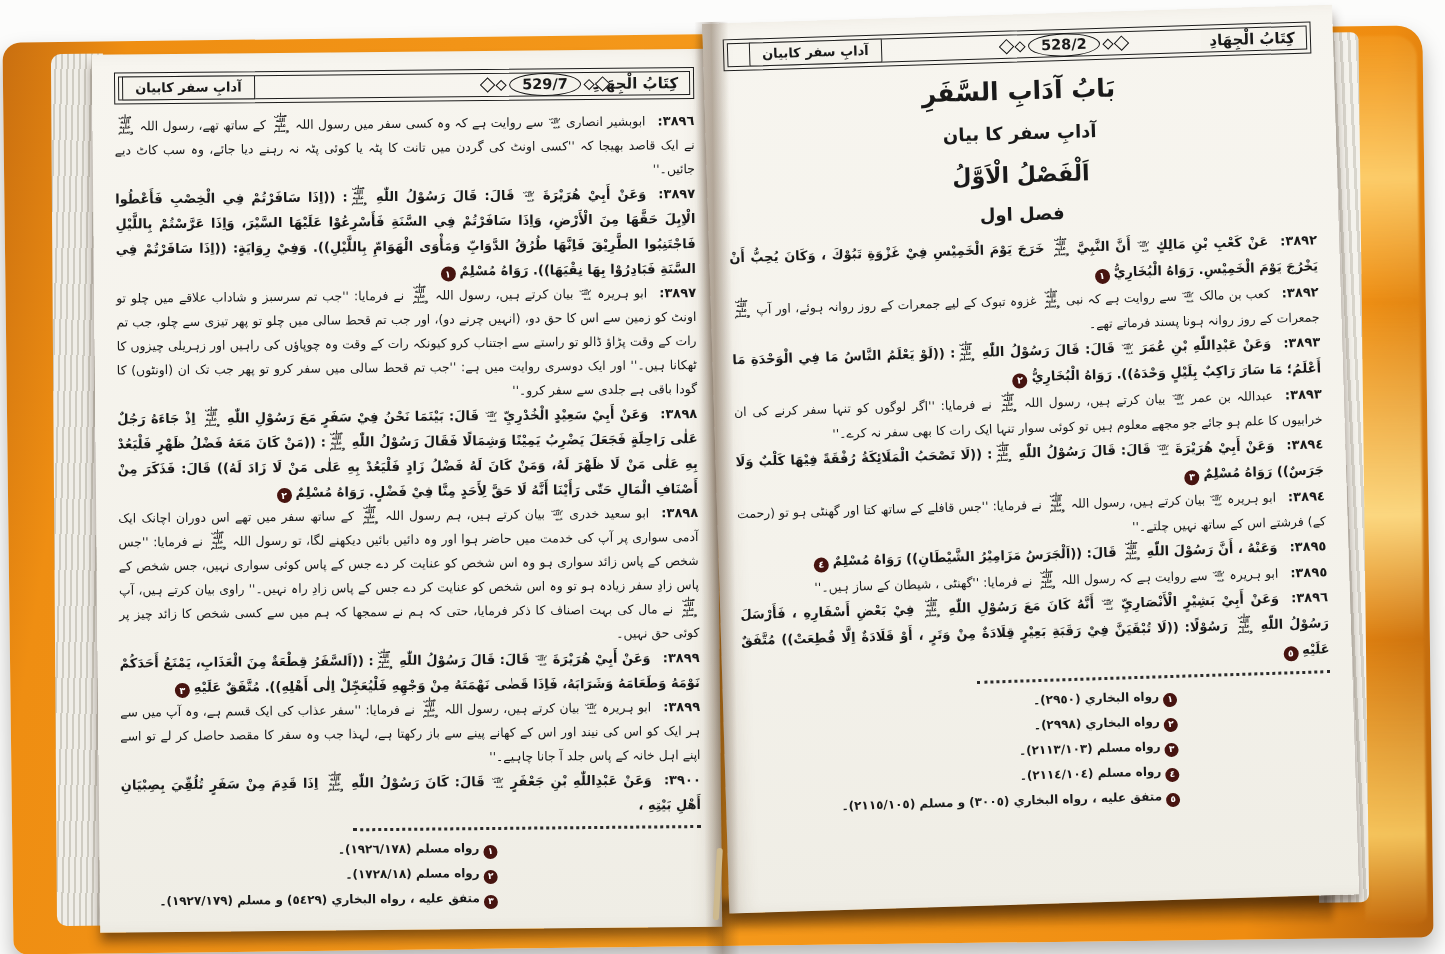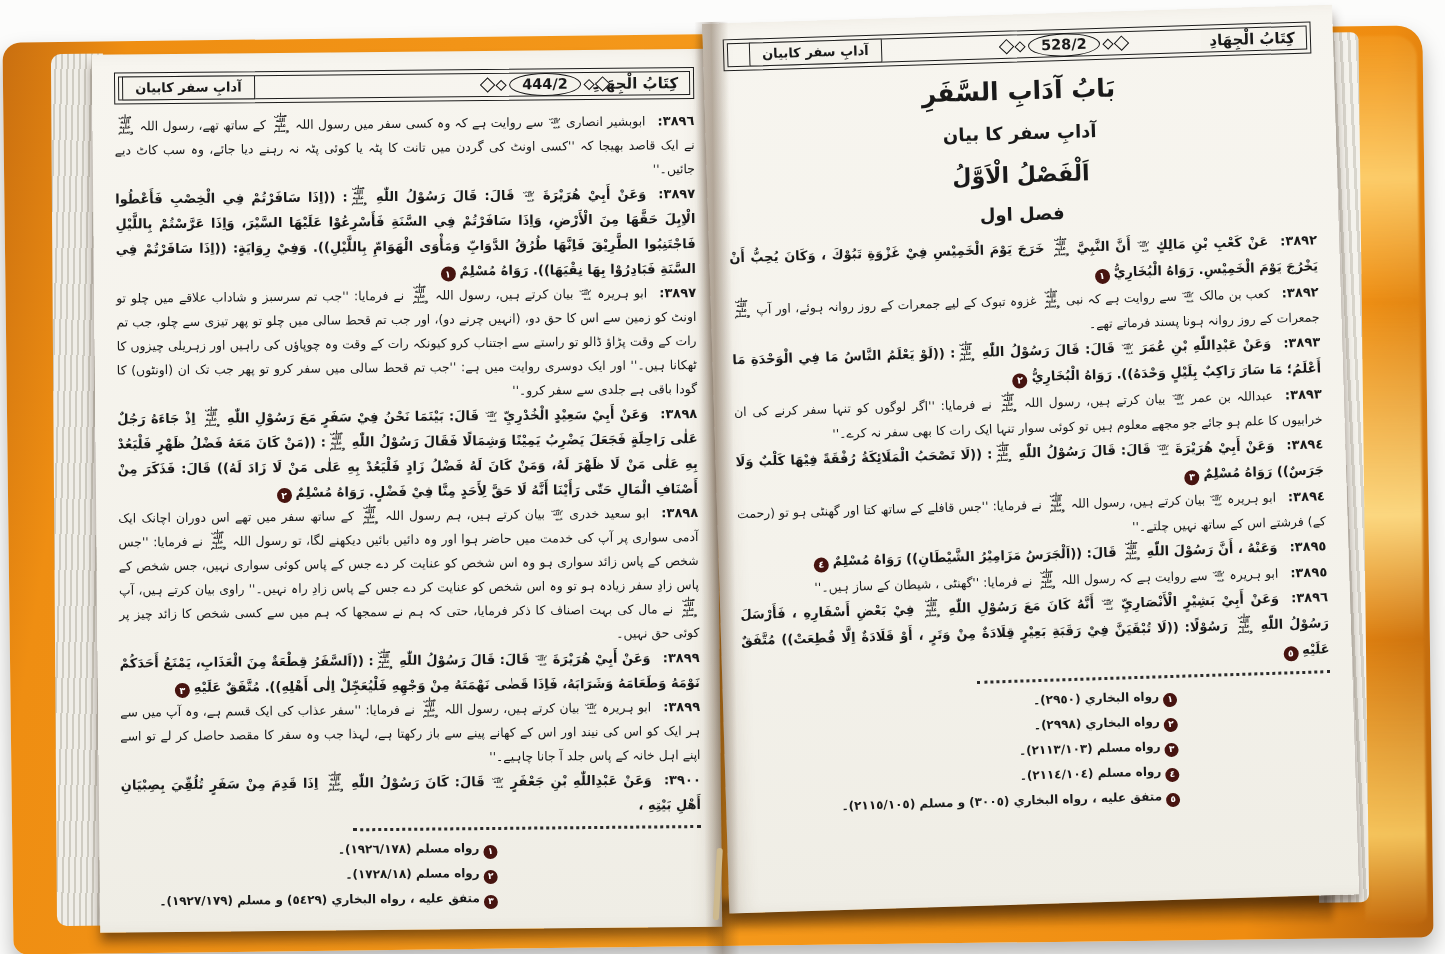--- a/index.html
+++ b/index.html
@@ -125,21 +125,21 @@
   <div class="stack-right"></div>
   <div class="bottom-dark"></div>
 
   <div class="page left">
     <div class="page-header">
       <div class="ph-frame"></div>
       <div class="ph-kitab">كِتَابُ الْجِهَادِ</div>
       <div class="ph-oval-wrap" style="left:368px;">
         <span class="dia"></span>
         <span class="dia small"></span>
-        <span class="ph-oval">444/2</span>
+        <span class="ph-oval">529/7</span>
         <span class="dia small"></span>
         <span class="dia"></span>
       </div>
       <div class="ph-adab" style="left:8px;">آدابِ سفر کابیان</div>
     </div>
 
     <p class="para ur"><span class="num">٣٨٩٦:</span><span>ابوبشیر انصاری <span class="rad">رضي الله عنه</span> سے روایت ہے کہ وہ کسی سفر میں رسول اللہ <span class="saw">صلى الله عليه وسلم</span> کے ساتھ تھے، رسول اللہ <span class="saw">صلى الله عليه وسلم</span> نے ایک قاصد بھیجا کہ ''کسی اونٹ کی گردن میں تانت کا پٹہ یا کوئی پٹہ نہ رہنے دیا جائے، وہ سب کاٹ دیے جائیں۔''</span></p>
     <p class="para ar"><span class="num">٣٨٩٧:</span><span>وَعَنْ أَبِيْ هُرَيْرَةَ <span class="rad">رضي الله عنه</span> قَالَ: قَالَ رَسُوْلُ اللّٰهِ <span class="saw">صلى الله عليه وسلم</span>: ((اِذَا سَافَرْتُمْ فِي الْخِصْبِ فَأَعْطُوا الْاِبِلَ حَقَّهَا مِنَ الْأَرْضِ، وَاِذَا سَافَرْتُمْ فِي السَّنَةِ فَأَسْرِعُوْا عَلَيْهَا السَّيْرَ، وَاِذَا عَرَّسْتُمْ بِاللَّيْلِ فَاجْتَنِبُوا الطَّرِيْقَ فَاِنَّهَا طُرُقُ الدَّوَابِّ وَمَأْوَى الْهَوَامِّ بِاللَّيْلِ)). وَفِيْ رِوَايَةٍ: ((اِذَا سَافَرْتُمْ فِي السَّنَةِ فَبَادِرُوْا بِهَا نِقْيَهَا)). رَوَاهُ مُسْلِمٌ</span><span class="fnm">١</span></p>
     <p class="para ur"><span class="num">٣٨٩٧:</span><span>ابو ہریرہ <span class="rad">رضي الله عنه</span> بیان کرتے ہیں، رسول اللہ <span class="saw">صلى الله عليه وسلم</span> نے فرمایا: ''جب تم سرسبز و شاداب علاقے میں چلو تو اونٹ کو زمین سے اس کا حق دو، (انہیں چرنے دو)، اور جب تم قحط سالی میں چلو تو پھر تیزی سے چلو، جب تم رات کے وقت پڑاؤ ڈالو تو راستے سے اجتناب کرو کیونکہ رات کے وقت وہ چوپاؤں کی راہیں اور زہریلی چیزوں کا ٹھکانا ہیں۔'' اور ایک دوسری روایت میں ہے: ''جب تم قحط سالی میں سفر کرو تو پھر جب تک ان (اونٹوں) کا گودا باقی ہے جلدی سے سفر کرو۔''</span></p>
     <p class="para ar"><span class="num">٣٨٩٨:</span><span>وَعَنْ أَبِيْ سَعِيْدٍ الْخُدْرِيِّ <span class="rad">رضي الله عنه</span> قَالَ: بَيْنَمَا نَحْنُ فِيْ سَفَرٍ مَعَ رَسُوْلِ اللّٰهِ <span class="saw">صلى الله عليه وسلم</span> اِذْ جَاءَهُ رَجُلٌ عَلٰى رَاحِلَةٍ فَجَعَلَ يَضْرِبُ يَمِيْنًا وَشِمَالًا فَقَالَ رَسُوْلُ اللّٰهِ <span class="saw">صلى الله عليه وسلم</span>: ((مَنْ كَانَ مَعَهُ فَضْلُ ظَهْرٍ فَلْيَعُدْ بِهِ عَلٰى مَنْ لَا ظَهْرَ لَهُ، وَمَنْ كَانَ لَهُ فَضْلُ زَادٍ فَلْيَعُدْ بِهِ عَلٰى مَنْ لَا زَادَ لَهُ)) قَالَ: فَذَكَرَ مِنْ أَصْنَافِ الْمَالِ حَتّٰى رَأَيْنَا أَنَّهُ لَا حَقَّ لِأَحَدٍ مِنَّا فِيْ فَضْلٍ. رَوَاهُ مُسْلِمٌ</span><span class="fnm">٢</span></p>

